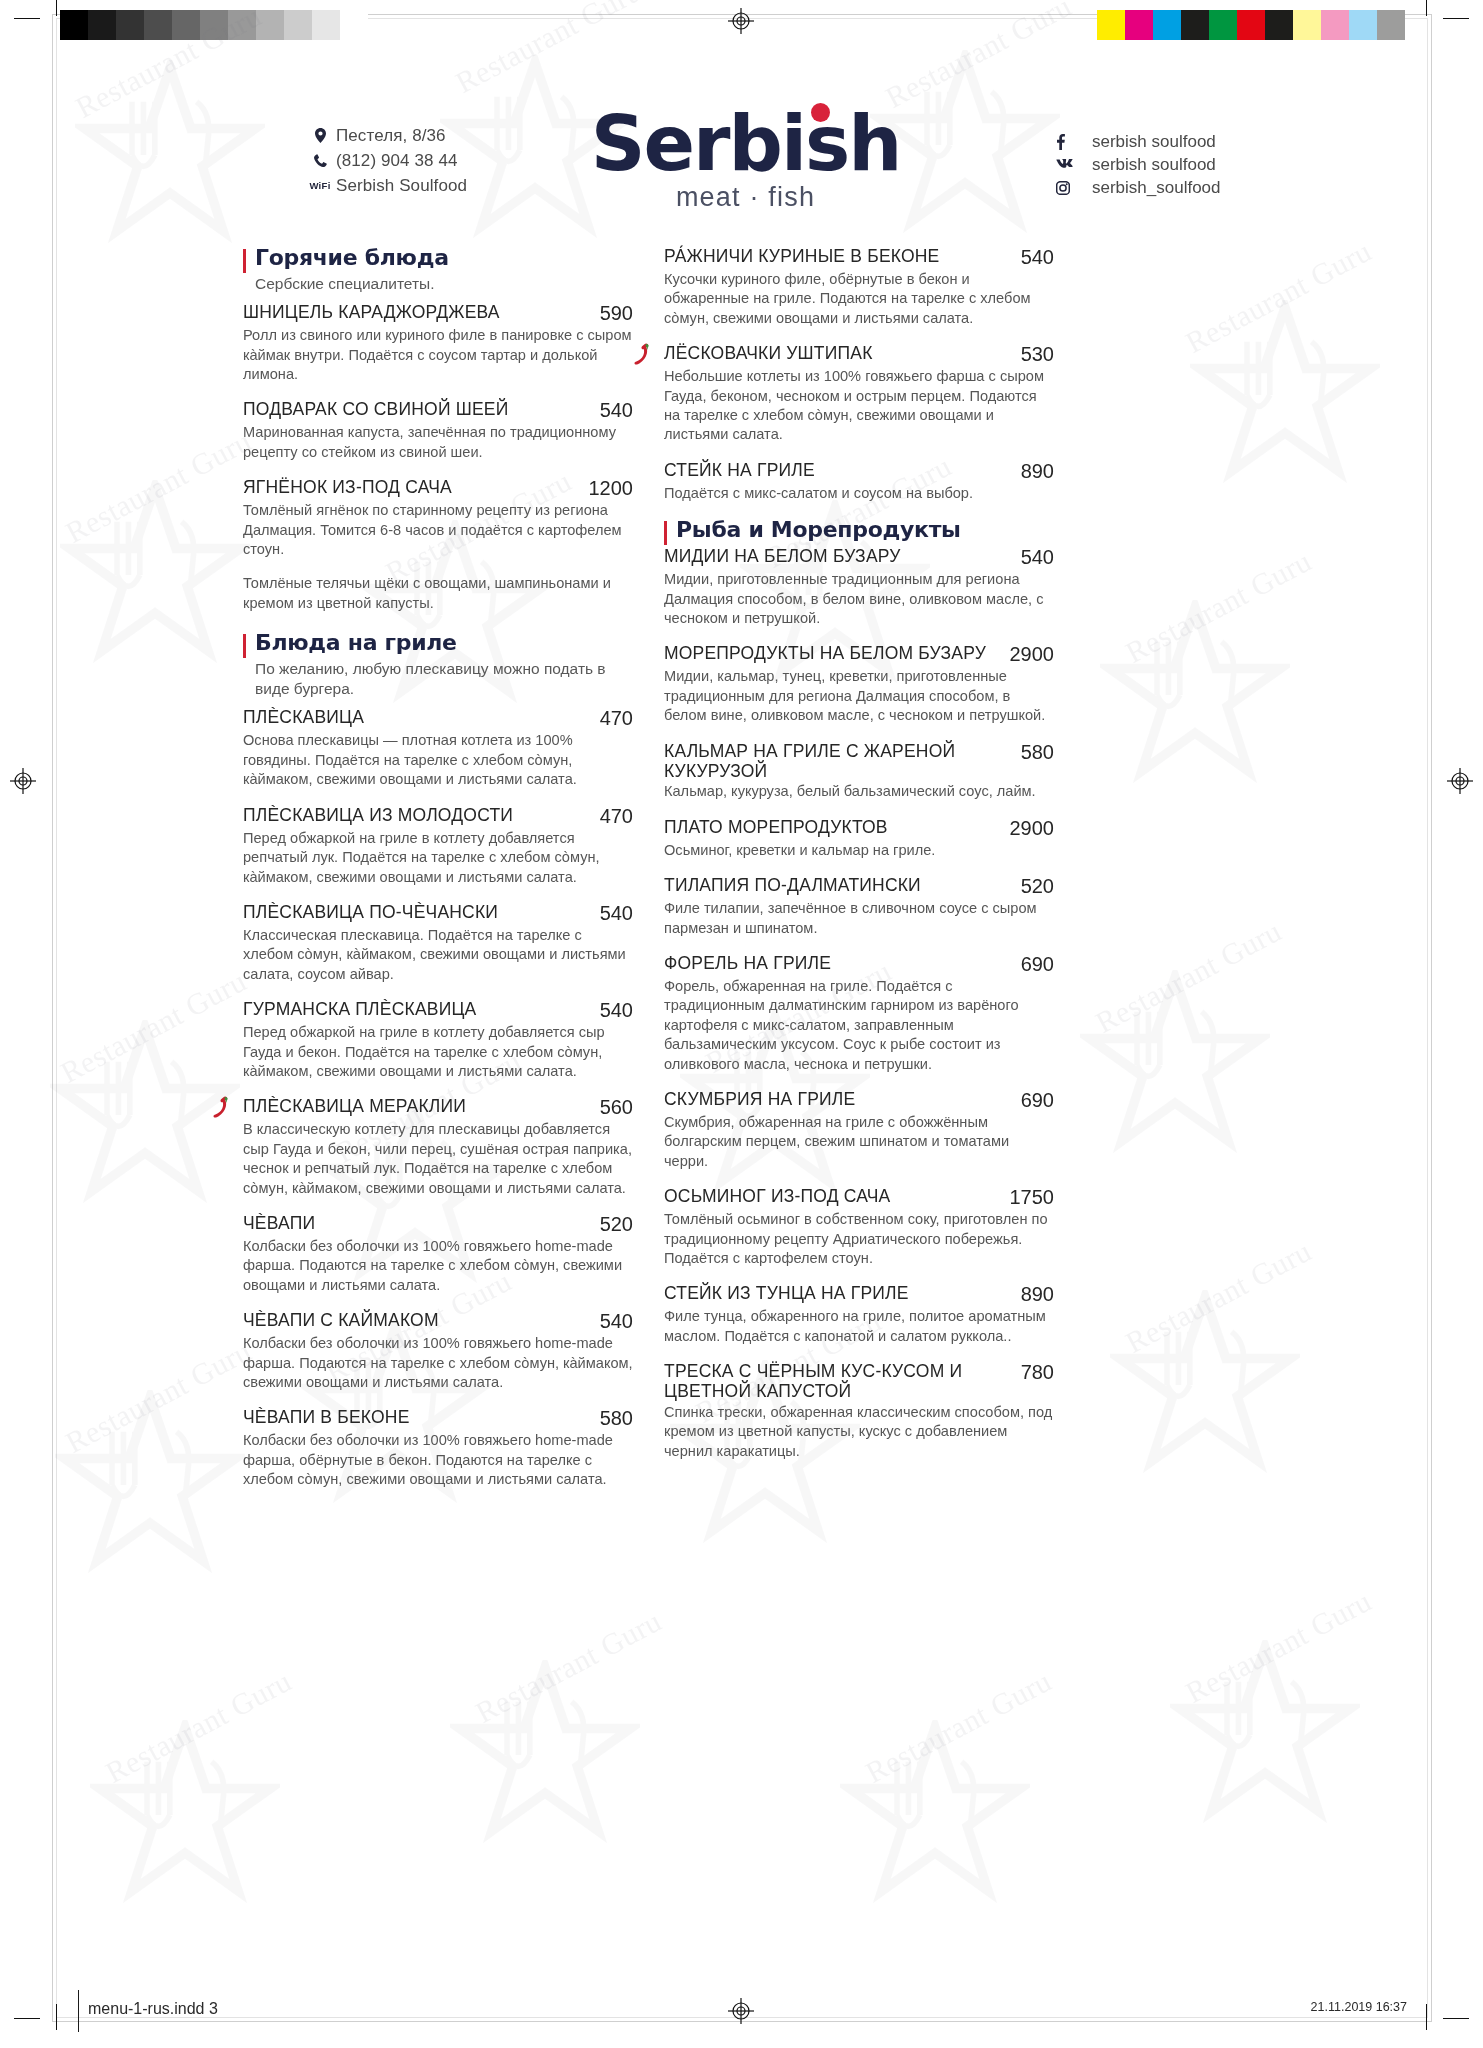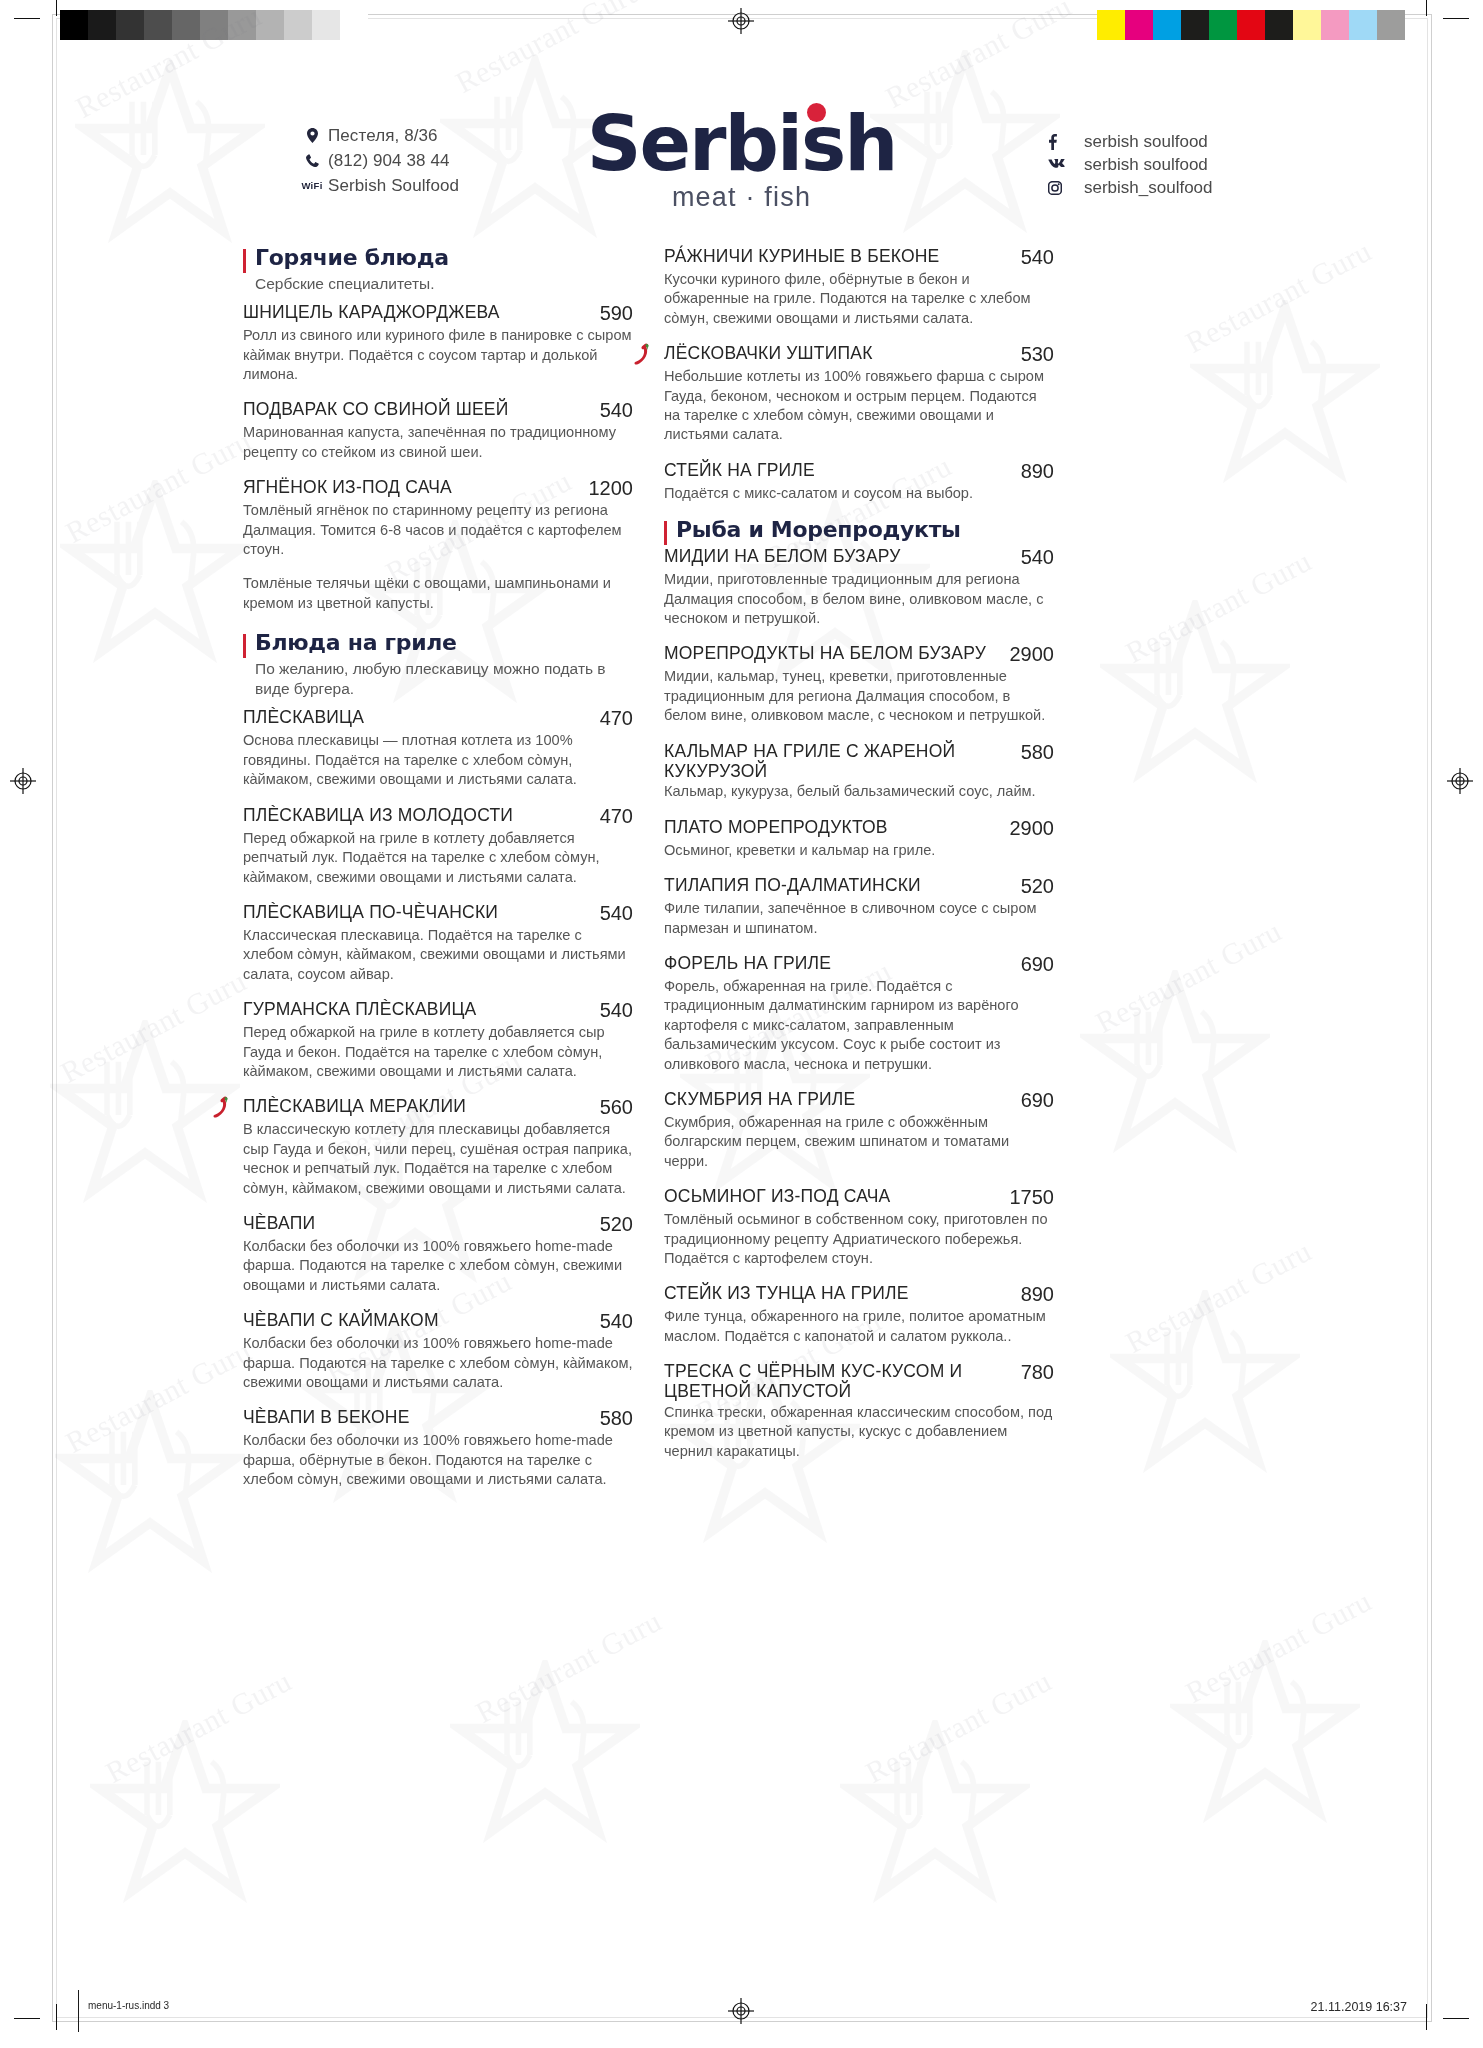--- a/index.html
+++ b/index.html
@@ -50,21 +50,21 @@
     white-space: nowrap;
   }
   .wm-star {
     position: absolute;
     width: 190px; height: 190px;
     opacity: 0.055;
   }
   .wm-star svg { width: 100%; height: 100%; display: block; }
 
   
-  .header { position: absolute; left: 0; right: 0; top: 108px; height: 108px; }
+  .header { position: absolute; left: 8px; right: 0; top: 108px; height: 108px; }
 
   .contact-left { position: absolute; left: 296px; top: 16px; width: 260px; }
   .contact-row { display: flex; align-items: center; height: 23px; margin-bottom: 2px; }
   .contact-row .ci { width: 32px; flex: none; text-align: center; color: #23263c; }
   .contact-row .ci svg { display: block; margin: 0 auto; }
   .contact-row .ct { font-size: 17px; color: #4a4a4a; letter-spacing: .1px; }
   .wifi-lbl { font-size: 9.5px; font-weight: bold; letter-spacing: .3px; color:#23263c; }
 
   .logo-wrap { position: absolute; left: 0; right: 0; top: -2px; text-align: center; }
   .logo-word {
@@ -123,21 +123,21 @@
   }
   .item-desc { font-size: 14.6px; color: #565656; line-height: 1.33; margin-top: 1px; }
 
   .chili {
     position: absolute; left: -30px; top: 0px; width: 18px; height: 22px;
   }
   .chili svg { display: block; }
 
   
   .footer { position: absolute; left: 0; right: 0; top: 1996px; height: 30px; }
-  .footer-left { position: absolute; left: 88px; top: 4px; font-size: 10px; color: #2a2a2a; }
+  .footer-left { position: absolute; left: 88px; top: 4px; font-size: 16px; color: #2a2a2a; }
   .footer-right { position: absolute; right: 76px; top: 4px; font-size: 12.5px; color: #2a2a2a; }
   .footer-rule { position: absolute; left: 78px; top: -6px; width: 1px; height: 42px; background: #1a1a1a; }
 </style>
 </head>
 <body>
 
 <div class="page-sheet"></div>
 <div class="trim-box"></div>
 
 <div class="crop-mark cm-h" style="left:14px; top:18px;"></div>

